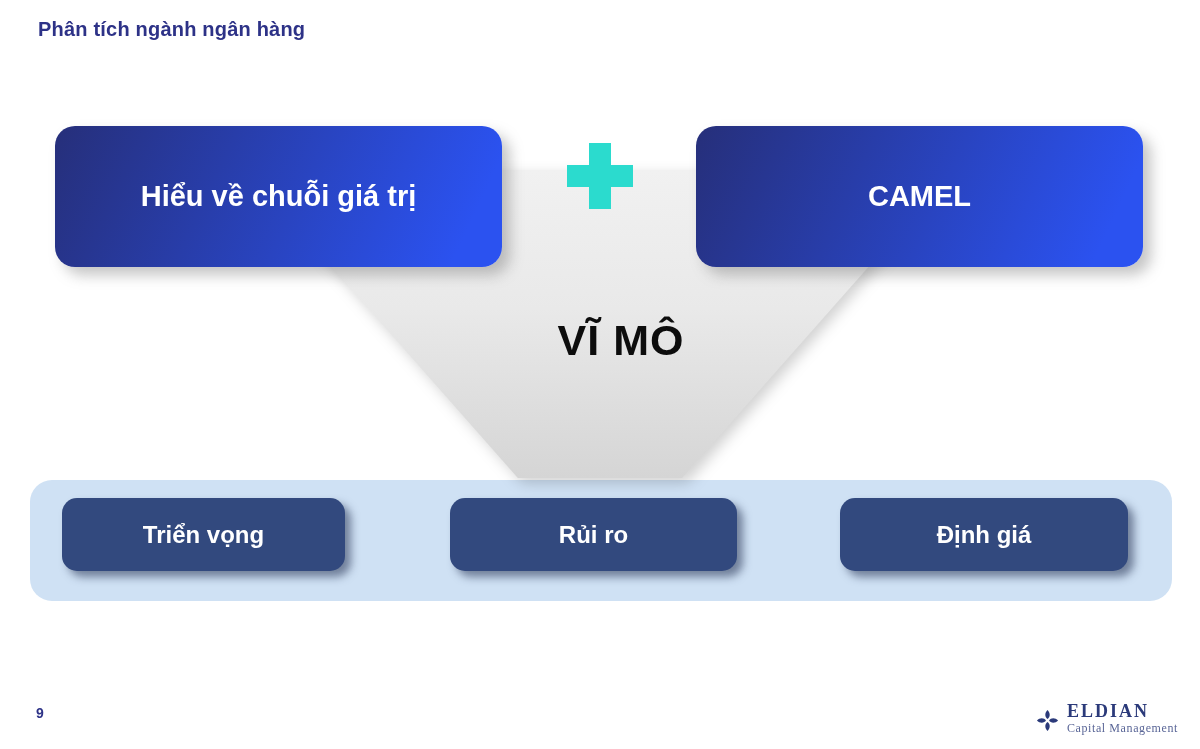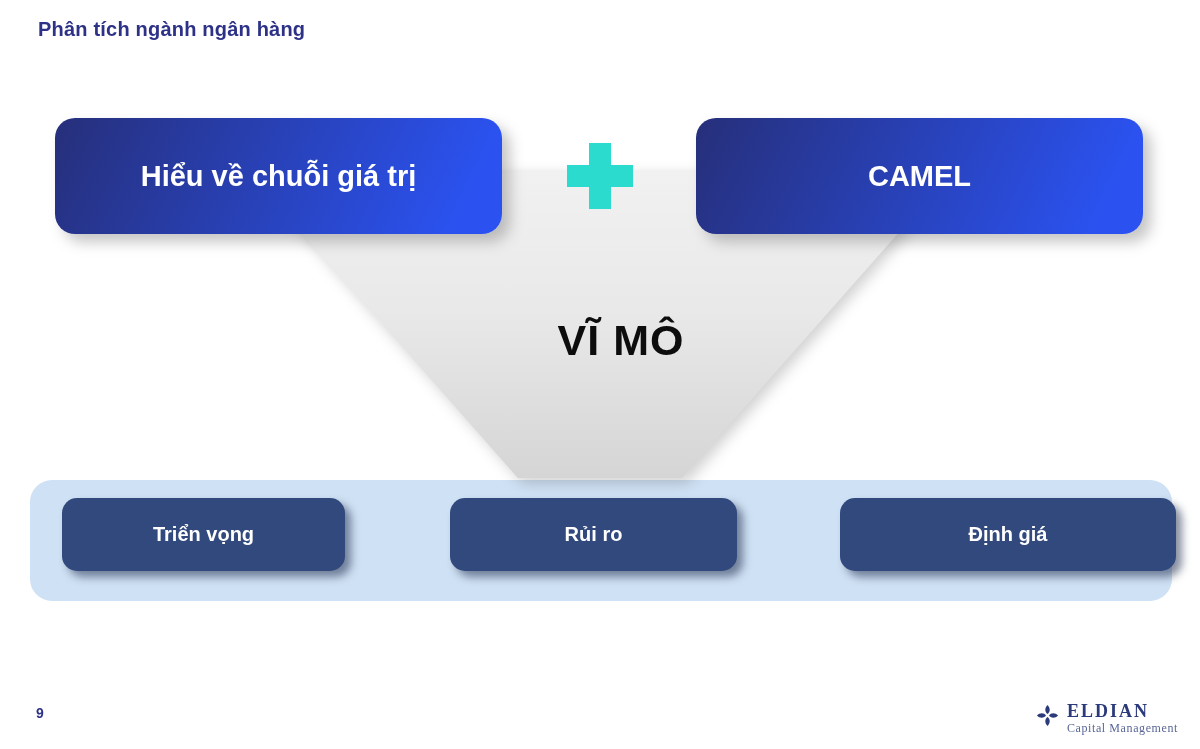--- a/index.html
+++ b/index.html
@@ -18,22 +18,22 @@
     position: absolute;
     left: 38px; top: 18px;
     font-size: 20px;
     font-weight: bold;
     color: var(--title-navy, #2d3287);
     letter-spacing: 0.2px;
   }
   
   .grad-box {
     position: absolute;
-    top: 118px;
-    width: 447px; height: 116px;
+    top: 126px;
+    width: 447px; height: 141px;
     border-radius: 20px;
     background: linear-gradient(115deg, var(--box-gradient-start, #262f7a) 0%, var(--box-gradient-end, #2b52f0) 90%);
     box-shadow: 8px 8px 14px rgba(110,110,110,0.40);
     display: flex; align-items: center; justify-content: center;
     color: #ffffff;
     font-weight: bold;
     font-size: 29px;
     z-index: 2;
   }
   .box-left  { left: 55px;  }
@@ -94,38 +94,38 @@
   .pill-button {
     position: absolute;
     top: 498px;
     height: 73px;
     border-radius: 15px;
     background: var(--button-navy, #32497e);
     box-shadow: 6px 6px 9px rgba(35,48,80,0.55);
     display: flex; align-items: center; justify-content: center;
     color: #ffffff;
     font-weight: bold;
-    font-size: 20px;
+    font-size: 24px;
     z-index: 2;
   }
   .pill-1 { left: 62px;  width: 283px; }
   .pill-2 { left: 450px; width: 287px; }
-  .pill-3 { left: 840px; width: 336px; }
+  .pill-3 { left: 840px; width: 288px; }
   
   .page-number {
     position: absolute;
     left: 36px; top: 705px;
     font-size: 14px;
     font-weight: bold;
     color: var(--title-navy, #2d3287);
   }
   .logo {
     position: absolute;
     right: 22px; top: 702px;
-    display: flex; align-items: flex-start; gap: 6px;
+    display: flex; align-items: flex-end; gap: 6px;
     color: var(--logo-navy, #2b3a7a);
     z-index: 2;
   }
   .logo-mark { width: 27px; height: 27px; }
   .logo-text { display: flex; flex-direction: column; line-height: 1; }
   .logo-name {
     font-family: "Liberation Serif", serif;
     font-size: 18px;
     font-weight: bold;
     letter-spacing: 2px;

